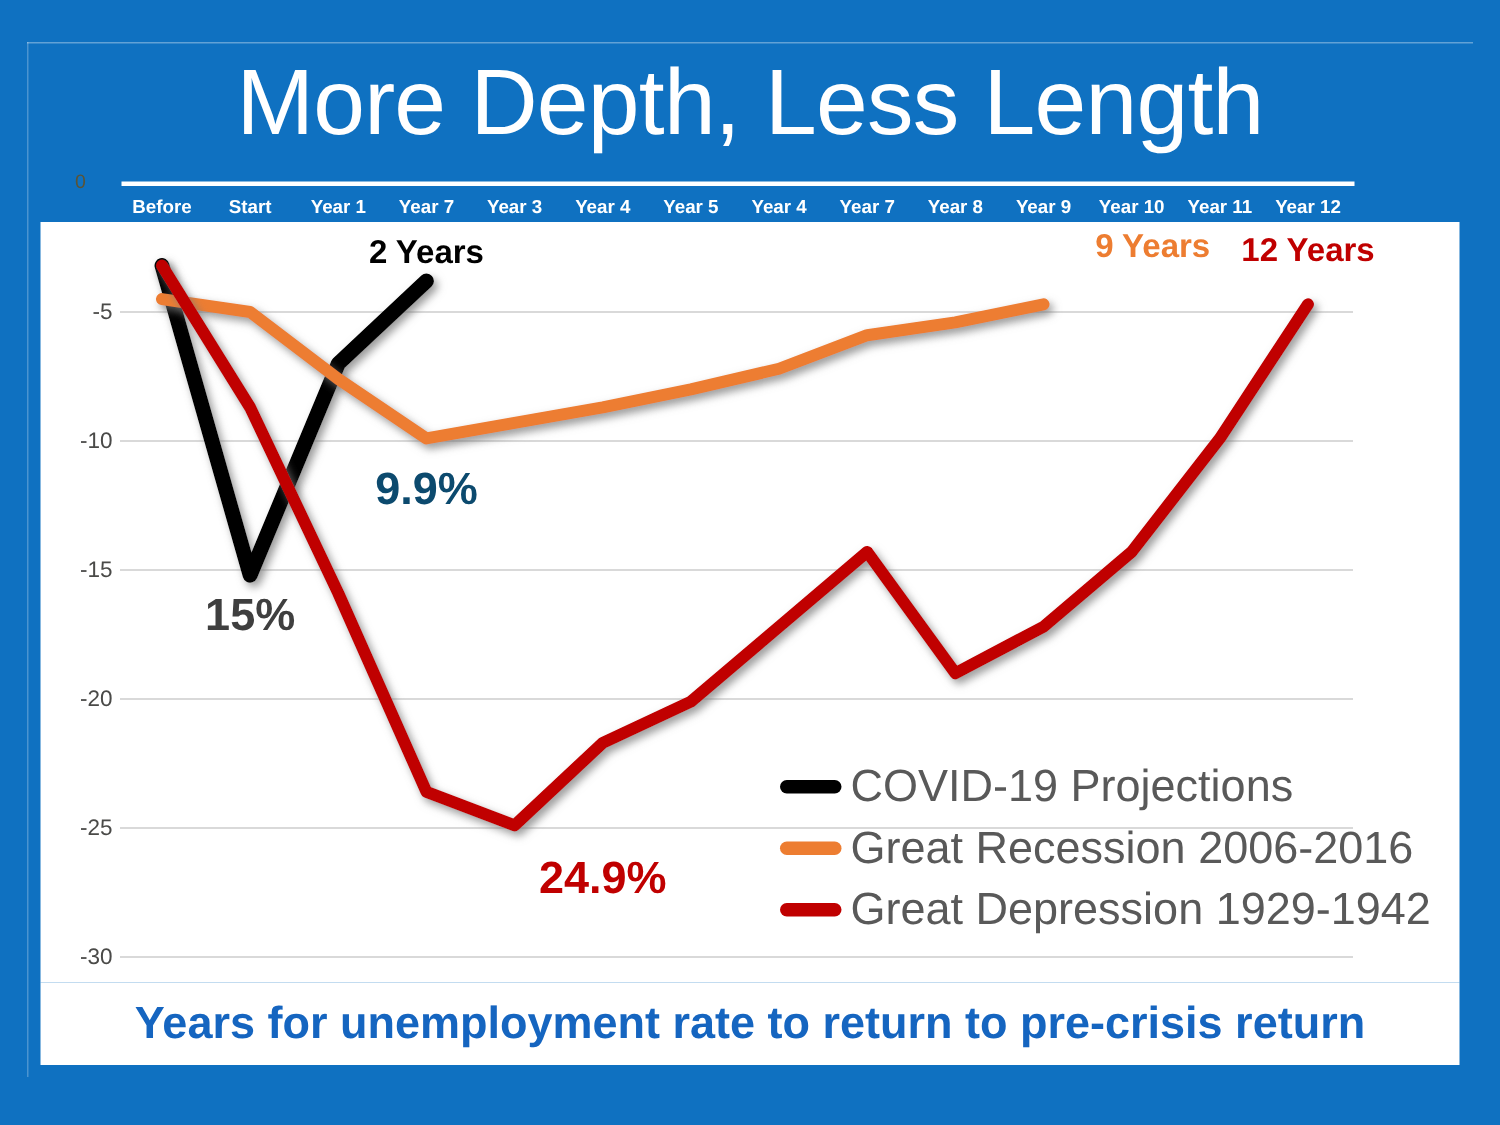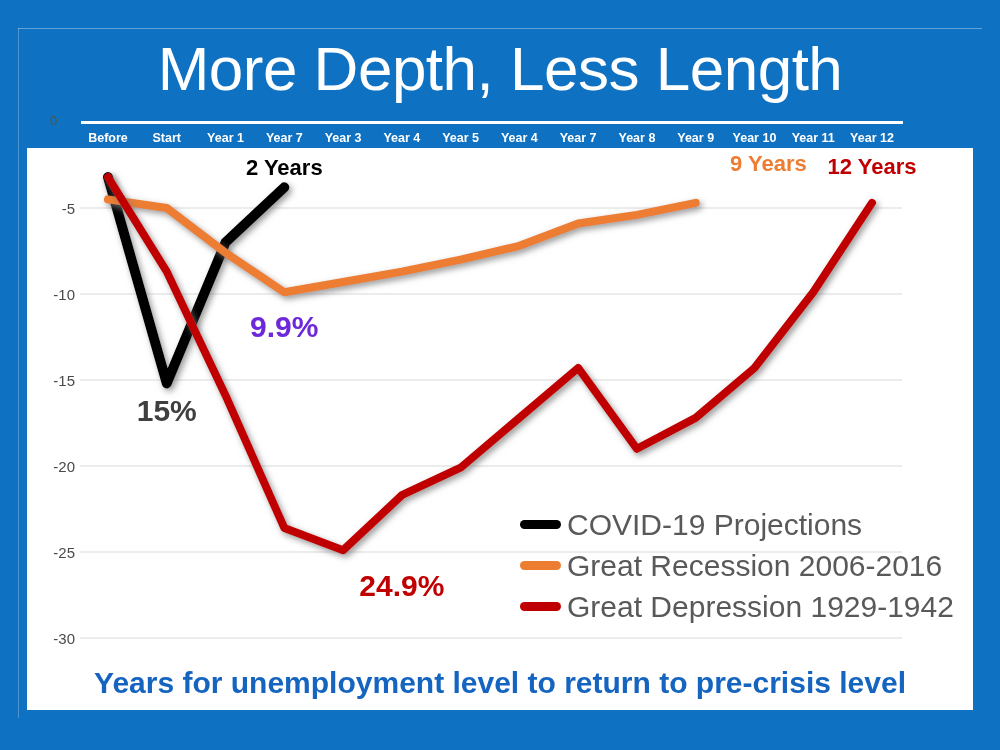--- a/index.html
+++ b/index.html
@@ -234,37 +234,37 @@
           <polyline points="81,51.39999999999998 139.76923076923077,60 198.53846153846155,104.72 257.30769230769226,144.27999999999997 316.0769230769231,133.96000000000004 374.8461538461538,123.63999999999999 433.6153846153846,111.60000000000002 492.38461538461536,97.84 551.1538461538462,75.48000000000002 609.9230769230769,66.88 668.6923076923076,54.84" fill="none" stroke="#ED7D31" stroke-width="8" stroke-linecap="round" stroke-linejoin="round" filter="url(#softshadow)"></polyline>
           <polyline points="81,29.039999999999992 139.76923076923077,123.63999999999999 198.53846153846155,247.48000000000002 257.30769230769226,379.9200000000001 316.0769230769231,402.28 374.8461538461538,347.23999999999995 433.6153846153846,319.72 492.38461538461536,269.84 551.1538461538462,219.96000000000004 609.9230769230769,300.8 668.6923076923076,269.84 727.4615384615385,219.96000000000004 786.2307692307692,144.27999999999997 845,54.84" fill="none" stroke="#C00000" stroke-width="8" stroke-linecap="round" stroke-linejoin="round" filter="url(#softshadow)"></polyline>
         </g>
     </svg>
 
     <div id="annotations">
         <div class="annot" style="left: 257.308px; top: 20.44px; color: rgb(0, 0, 0); font-size: 22px;">2 Years</div>
         <div class="annot" style="left: 727.462px; top: 16px; color: rgb(237, 125, 49); font-size: 22px; margin-left: 14px;">9 Years</div>
         <div class="annot" style="left: 845px; top: 18.72px; color: rgb(192, 0, 0); font-size: 22px;">12 Years</div>
         <div class="annot" style="left: 139.769px; top: 262.96px; color: rgb(63, 63, 63); font-size: 30px; text-align: center;">15%</div>
-        <div class="annot" style="left: 257.308px; top: 178.68px; color: #6d28d9; font-size: 30px;">9.9%</div>
+        <div class="annot" style="left: 257.308px; top: 178.68px; color: #0c4a6e; font-size: 30px;">9.9%</div>
         <div class="annot" style="left: 374.846px; top: 438.4px; color: rgb(192, 0, 0); font-size: 30px;">24.9%</div>
       </div>
 
     <div id="legend">
         <div class="legend-row">
           <span class="legend-swatch" style="background: rgb(0, 0, 0);"></span>
           <span class="legend-text">COVID-19 Projections</span>
         </div>
         <div class="legend-row">
           <span class="legend-swatch" style="background: rgb(237, 125, 49);"></span>
           <span class="legend-text">Great Recession 2006-2016</span>
         </div>
         <div class="legend-row">
           <span class="legend-swatch" style="background: rgb(192, 0, 0);"></span>
           <span class="legend-text">Great Depression 1929-1942</span>
         </div>
       </div>
   </div>
 
   <div id="caption-band">
-    <div id="caption-text">Years for unemployment level to return to pre-crisis level</div>
+    <div id="caption-text">Years for unemployment rate to return to pre-crisis return</div>
   </div>
 
 </div>
 
 </body></html>

